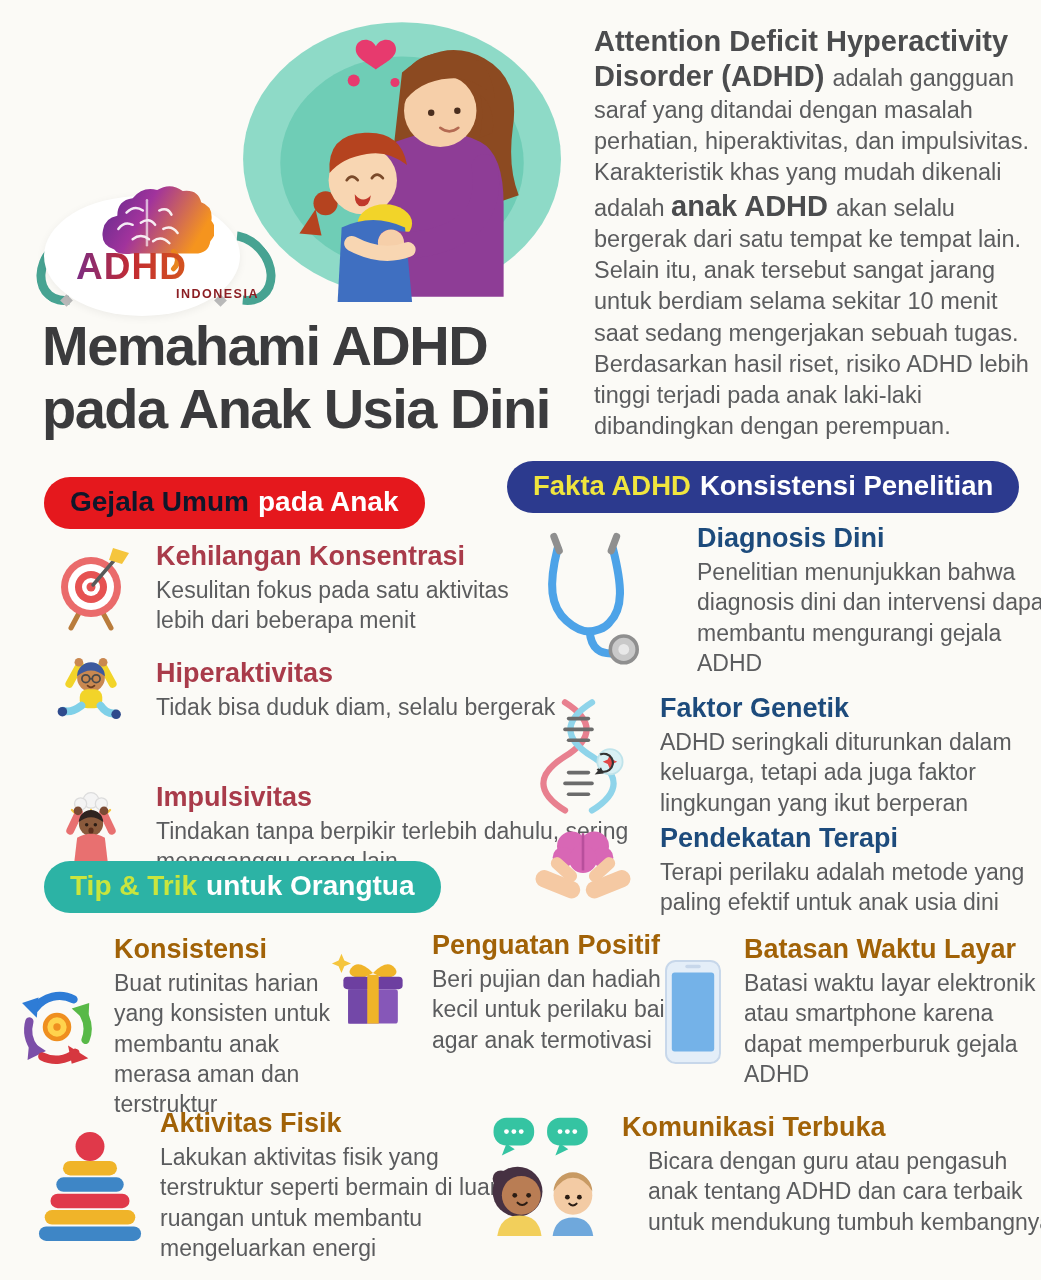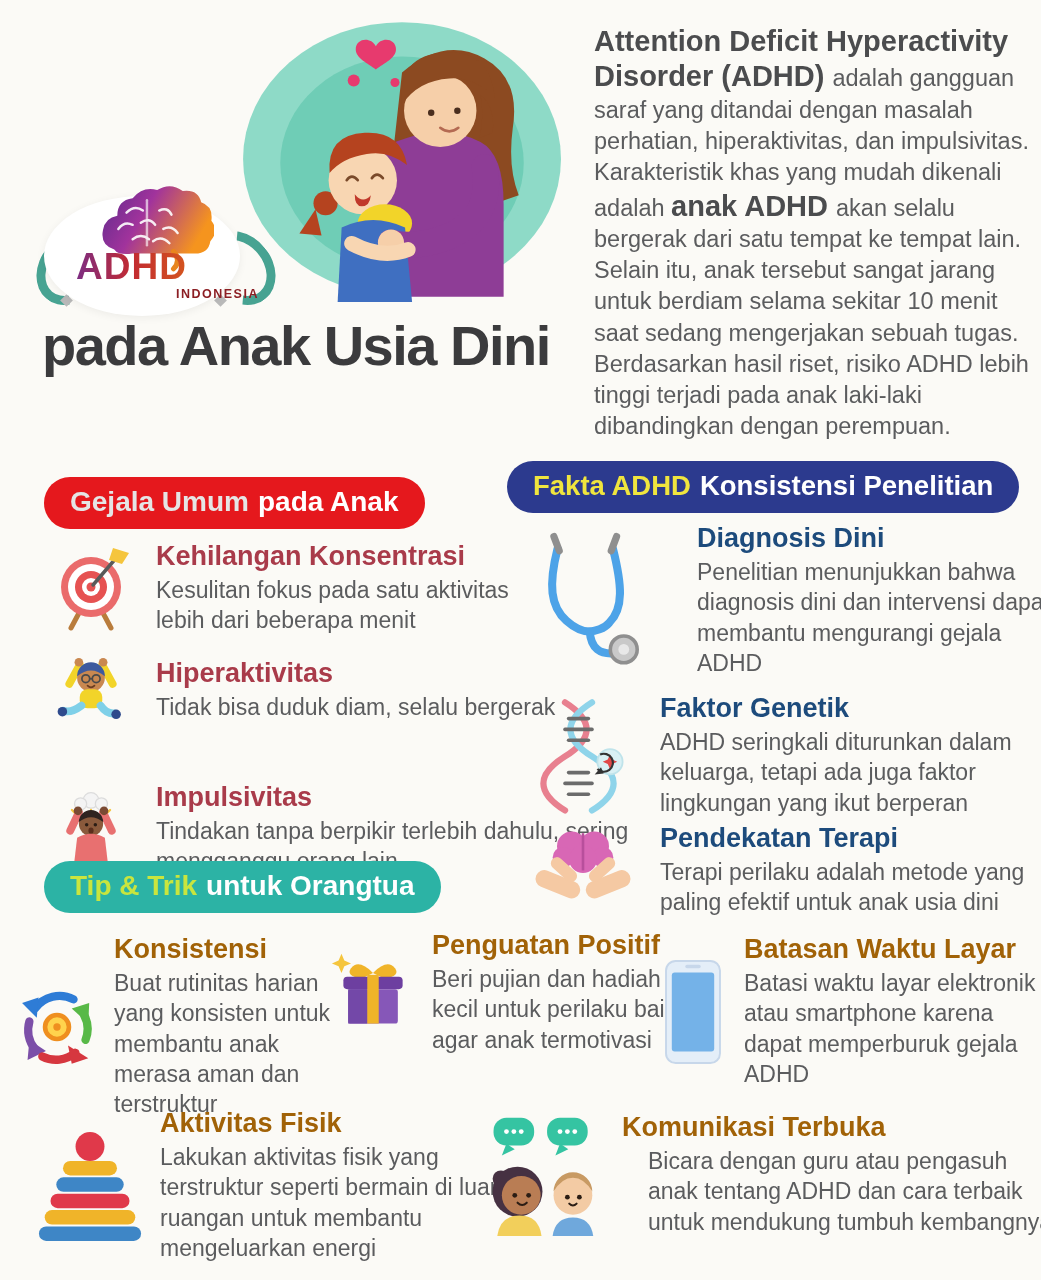--- a/index.html
+++ b/index.html
@@ -29,21 +29,21 @@
 
   
   .intro{position:absolute;left:594px;top:24px;width:436px;font-size:23.5px;line-height:1.33;color:#5b5c5e;}
   .intro .b{font-size:29px;font-weight:700;color:#4b4c4e;line-height:1.22;}
 
   
   .badge{position:absolute;border-radius:32px;padding:9px 26px 11px 26px;font-size:28px;font-weight:800;
          color:#ffffff;white-space:nowrap;}
   .badge .hl{margin-right:9px;}
   .badge-red{left:44px;top:477px;background:#e5181d;}
-  .badge-red .hl{color:#e5e5e5;text-align:right;}
+  .badge-red .hl{color:#0f172a;text-align:right;}
   .badge-blue{left:507px;top:461px;background:#2c3a8e;font-size:27.5px;}
   .badge-blue .hl{color:#f0e53e;}
   .badge-teal{left:44px;top:861px;background:#2cb3a5;}
   .badge-teal .hl{color:#c9e53e;}
 
   
   .item{position:absolute;display:flex;align-items:center;}
   .item .ic{flex:none;display:flex;align-items:center;justify-content:center;}
   .item .tx{display:flex;flex-direction:column;}
   .item h3{margin:0 0 3px 0;font-size:27px;font-weight:700;}
@@ -127,20 +127,21 @@
         <path d="M74 42 q8-4 14 4"></path>
         <path d="M44 52 q8-6 16 0"></path>
       <path d="M64 54 q8-6 16 2"></path>
         <path d="M58 14 q0 10 0 44" opacity="0.7"></path>
     </g>
   </svg>
   <div class="logo-name">ADHD</div>
   <div class="logo-country">INDONESIA</div>
 
   <h1 class="title" style="margin:0;">
+    <span>Memahami ADHD</span>
     <span>pada Anak Usia Dini</span>
   </h1>
 
   <div class="intro"><span class="b">Attention Deficit Hyperactivity Disorder (ADHD) </span><span>adalah gangguan saraf yang ditandai dengan masalah perhatian, hiperaktivitas, dan impulsivitas. Karakteristik khas yang mudah dikenali adalah </span><span class="b">anak ADHD </span><span>akan selalu bergerak dari satu tempat ke tempat lain. Selain itu, anak tersebut sangat jarang untuk berdiam selama sekitar 10 menit saat sedang mengerjakan sebuah tugas. Berdasarkan hasil riset, risiko ADHD lebih tinggi terjadi pada anak laki-laki dibandingkan dengan perempuan.</span></div>
 
   <div class="badge badge-red">
     <span class="hl">Gejala Umum</span><span>pada Anak</span>
   </div>
 
   <div class="item sym sym1">

